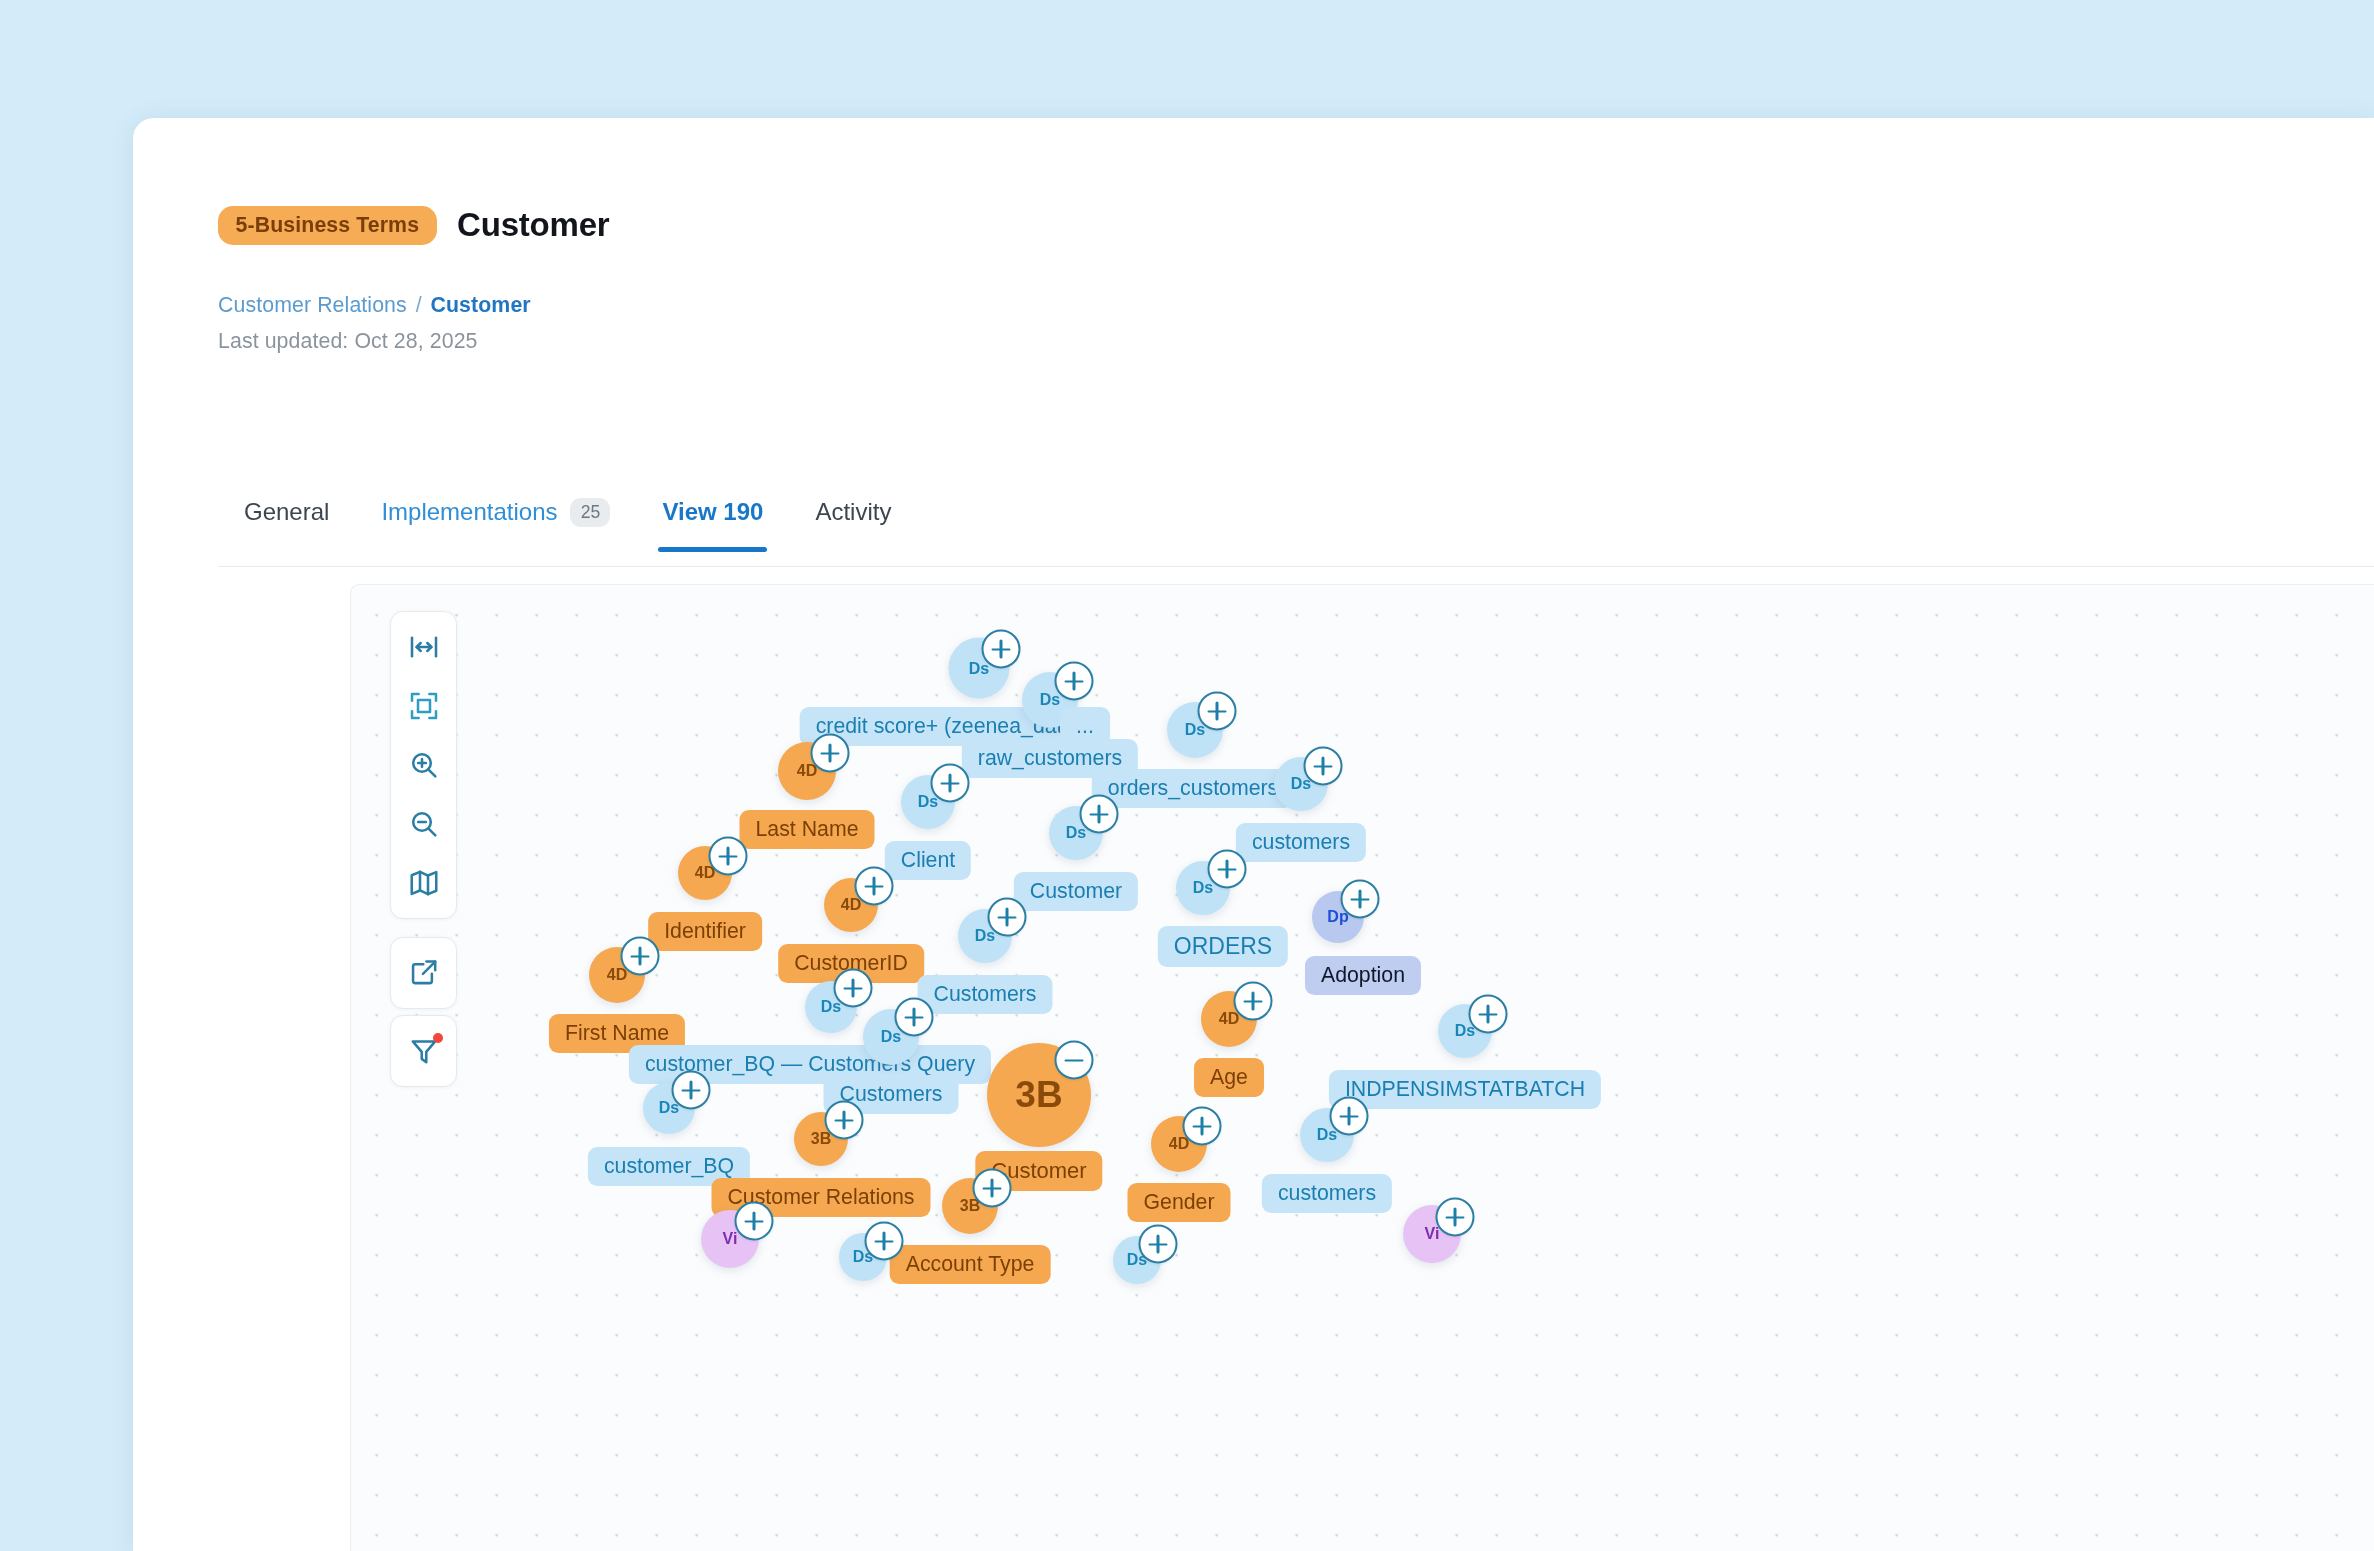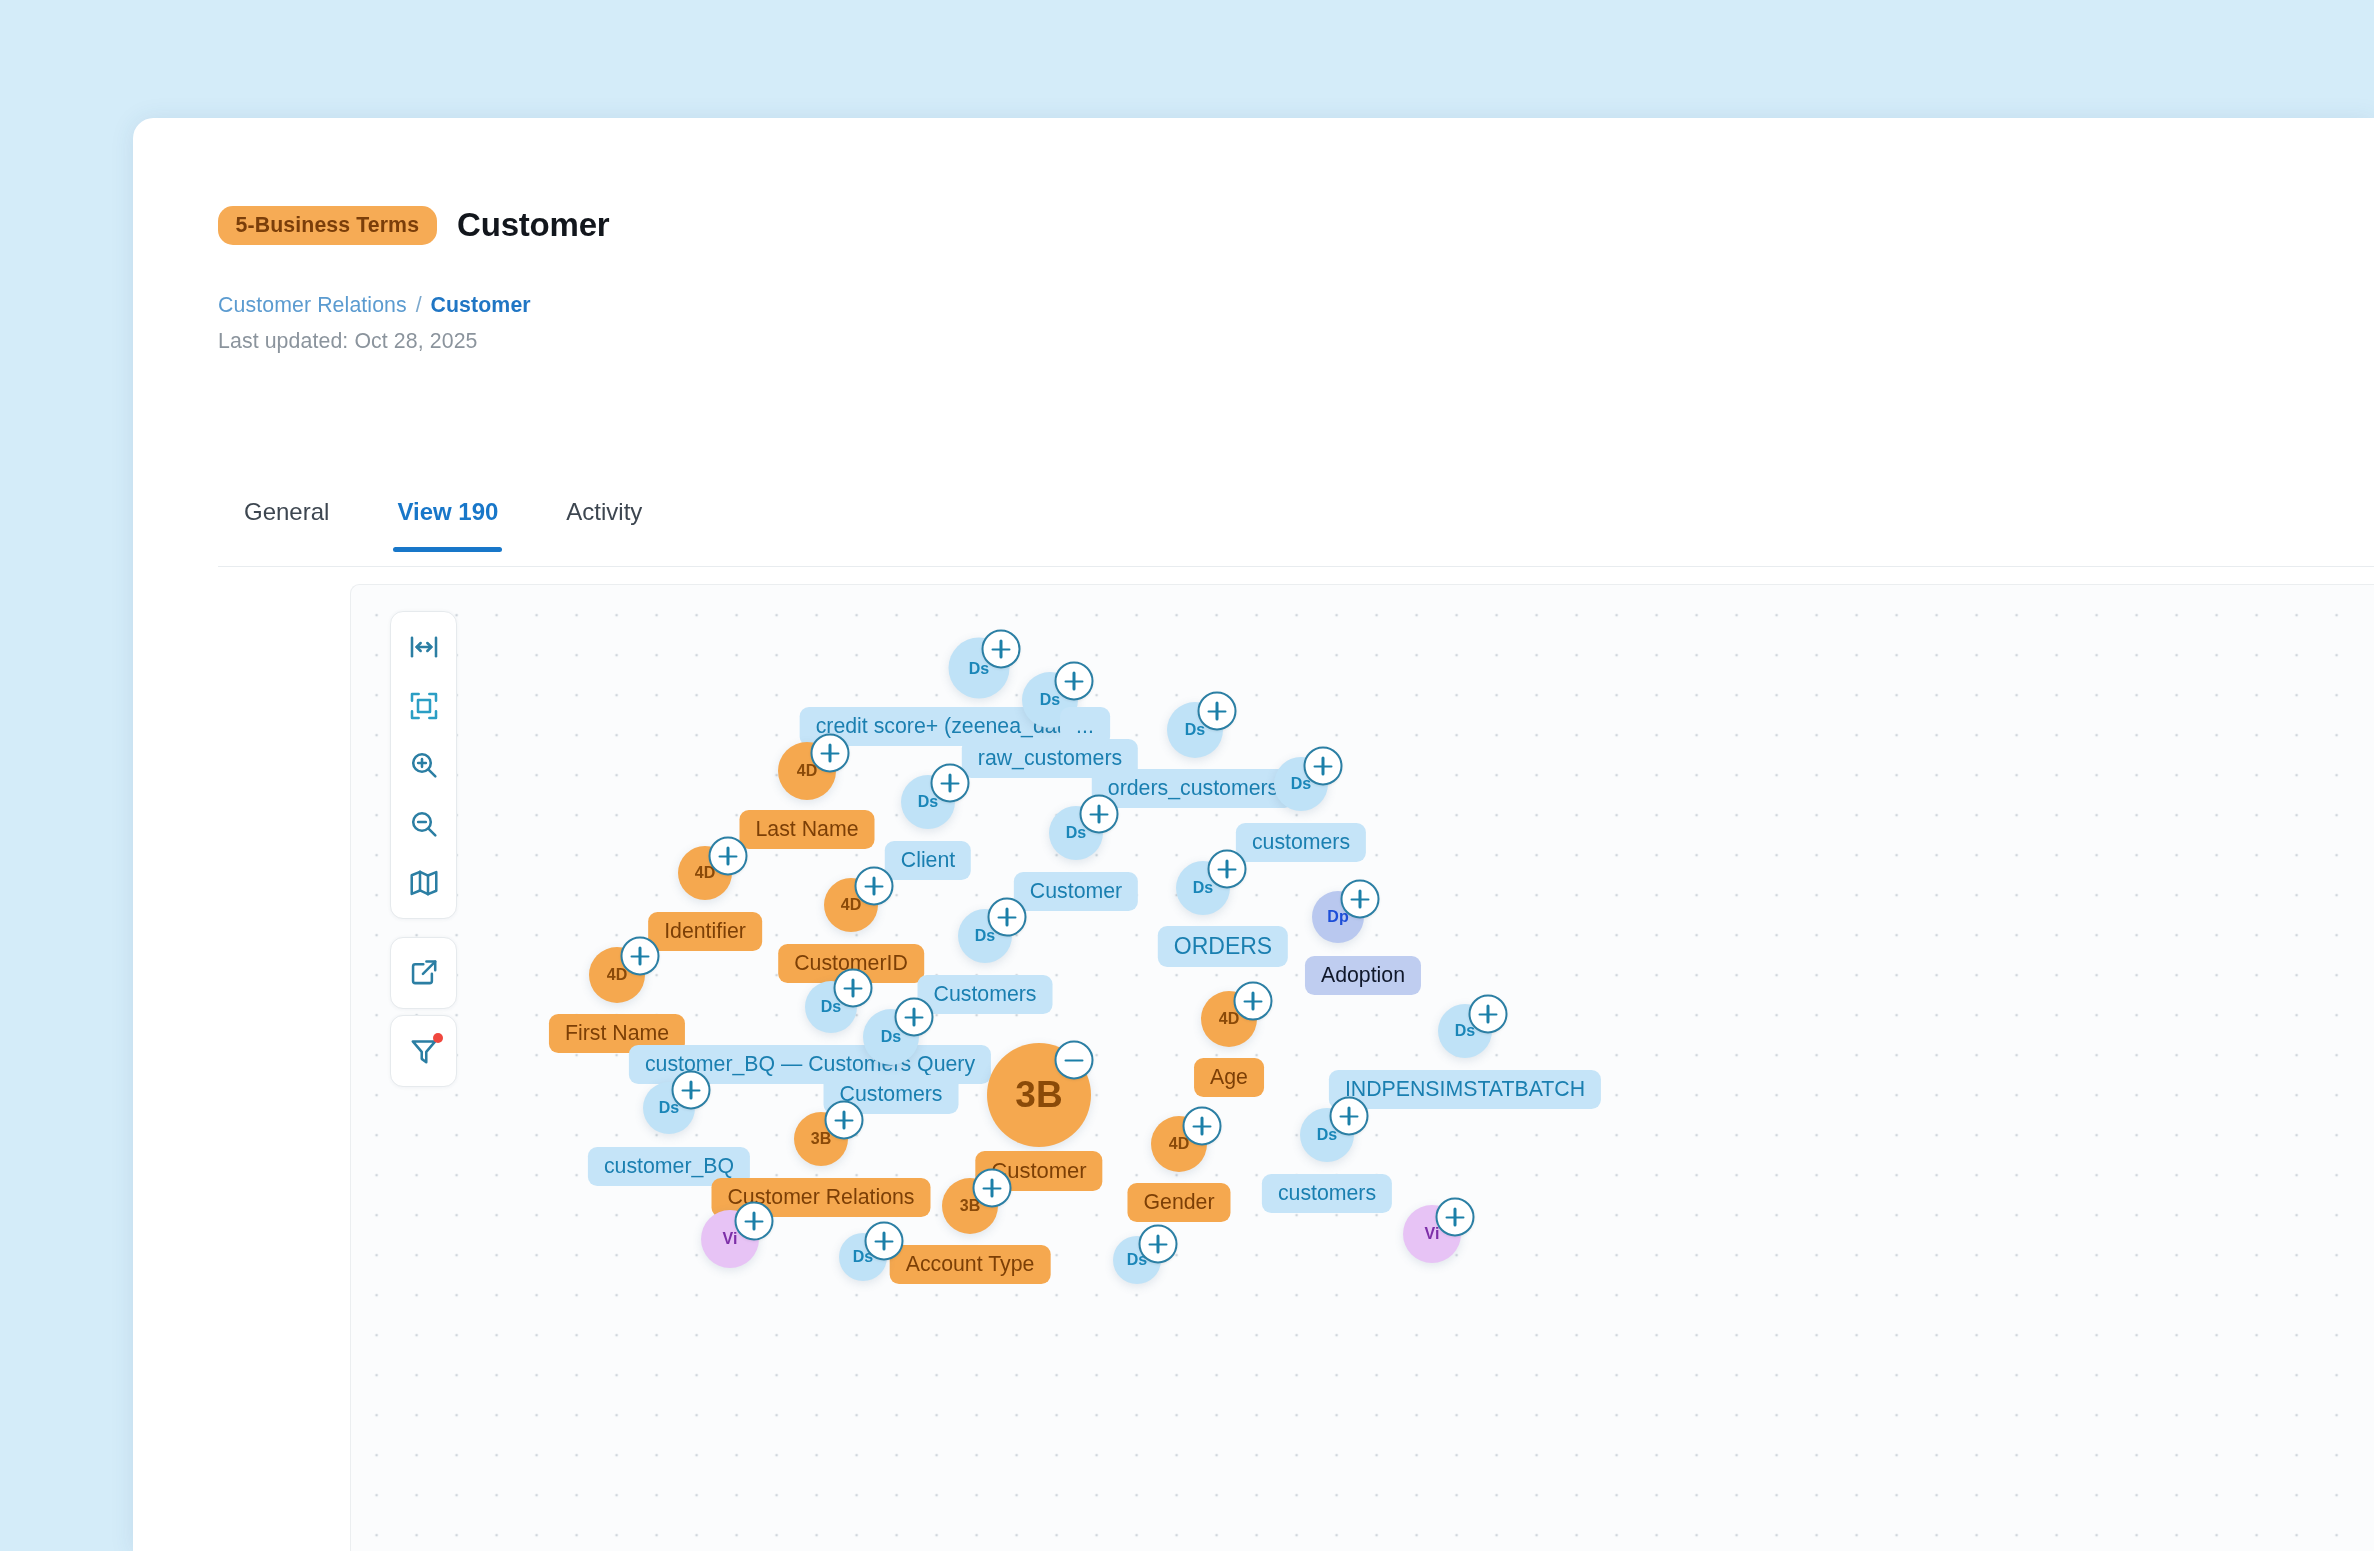--- a/index.html
+++ b/index.html
@@ -39,21 +39,21 @@
   .breadcrumb .sep{ color:#7ba8cd; margin:0 2.8px; }
   .breadcrumb .crumb-current{ color:#2076c4; font-weight:700; }
   #last-updated{
     margin-top:11px; font-size:21.3px; color:#8b949d; letter-spacing:0.1px;
   }
 
   
   #tabs{
     position:absolute; left:85px; top:371px;
     width:2157px; height:78px;
-    display:flex; align-items:flex-start; gap:16px;
+    display:flex; align-items:flex-start; gap:0;
     border-bottom:1.9px solid #e8ecef;
   }
   .tab{
     display:flex; align-items:center; gap:13px;
     padding:9.3px 26px 24px;
     font-size:24px; cursor:pointer; position:relative;
     white-space:nowrap;
   }
   .tab.inactive-dark{ color:#3d4650; }
   .tab.inactive-link{ color:#2f8ed6; }
@@ -162,20 +162,24 @@
       <span class="crumb-link">Customer Relations</span>
       <span class="sep">/</span>
       <span class="crumb-current">Customer</span>
     </div>
     <div id="last-updated">Last updated: Oct 28, 2025</div>
   </div>
 
   <div id="tabs">
       <div class="tab inactive-dark">
         <span>General</span>
+      </div>
+      <div class="tab inactive-link">
+        <span>Implementations</span>
+        <span class="tab-count">25</span>
       </div>
       <div class="tab active">
         <span>View 190</span>
       </div>
       <div class="tab inactive-dark">
         <span>Activity</span>
       </div>
     </div>
 
   <div id="graph">

